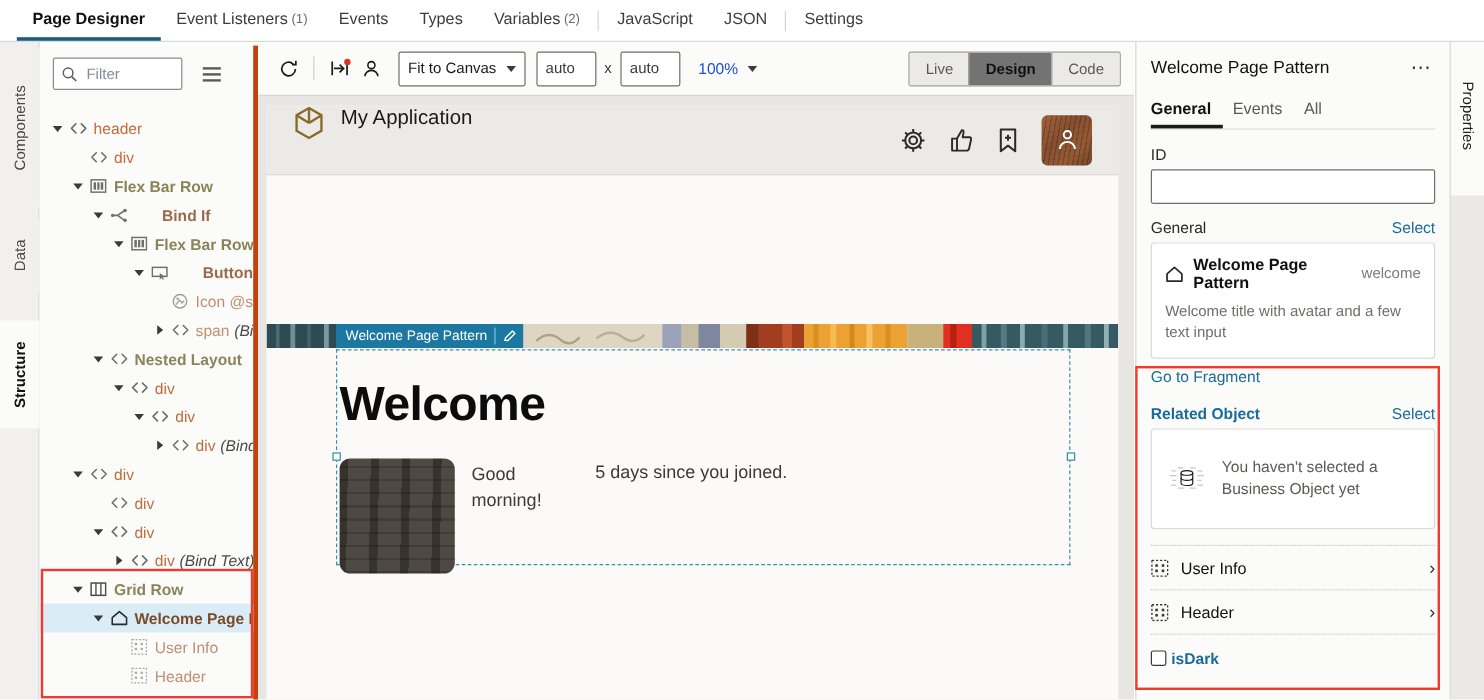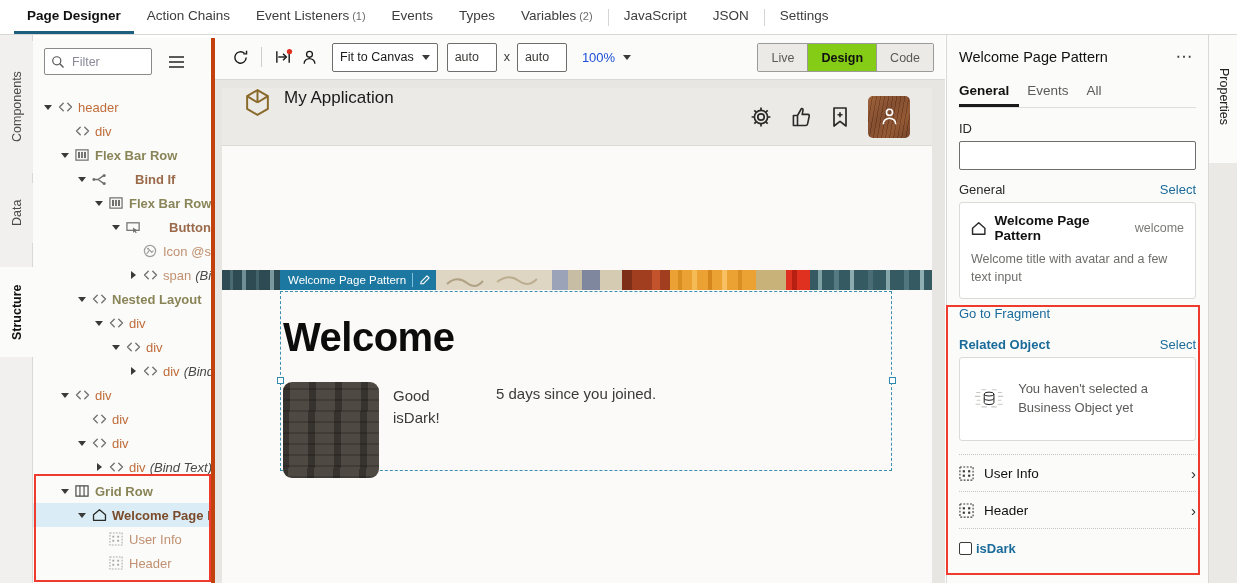--- a/index.html
+++ b/index.html
@@ -107,21 +107,21 @@
     height: 29px; border: 1px solid #6e6e6c; border-radius: 2px; background:#fff;
     display:flex; align-items:center; padding: 0 7px; font-size:12.5px; cursor:pointer;
   }
   .inpbox {
     height: 29px; width: 50px; border: 1px solid #6e6e6c; border-radius: 2px; background:#fff;
     display:flex; align-items:center; padding: 0 7px; font-size:12.5px; color:#3a3a38;
   }
   .cdown { width:0;height:0;border-left:4px solid transparent;border-right:4px solid transparent;border-top:5px solid #3a3a38; margin-left:8px; }
   #lvdc { position:absolute; right: 11px; top: 8px; display:flex; border:1px solid #9a9a98; border-radius:2px; overflow:hidden; }
   #lvdc div { padding: 0 13px; height: 27px; display:flex; align-items:center; font-size:12.5px; cursor:pointer; background:#eceae7; color:#5a5a58; }
-  #lvdc div.active { background:#84cc16; color:#111; font-weight:bold; }
+  #lvdc div.active { background:#737373; color:#111; font-weight:bold; }
   #lvdc div + div { border-left:1px solid #9a9a98; }
 
   
   #canvaswrap {
     position: absolute; top: 80px; left: 215px; width: 730px; height: 503px;
     background: #e8e6e2; overflow: hidden;
   }
   #canvas {
     position: absolute; top: 8px; left: 7px; width: 710px; height: 495px;
     background: #fbfaf9;
@@ -235,23 +235,20 @@
   .cklab { font-size:13px; color:#1a6b9a; font-weight:bold; margin-left:4px; }
 </style>
 </head>
 <body>
 
 <div id="app">
 
   <div id="topbar">
       <div class="ttab active">
         <span>Page Designer</span>
-      </div>
-      <div class="ttab">
-        <span>Action Chains</span>
       </div>
       <div class="ttab">
         <span>Event Listeners</span>
         <span class="cnt">(1)</span>
       </div>
       <div class="ttab">
         <span>Events</span>
       </div>
       <div class="ttab">
         <span>Types</span>
@@ -673,21 +670,21 @@
         <span>Welcome Page Pattern</span>
         <span class="bsep"></span>
         <svg width="12" height="12" viewBox="0 0 14 14">
           <path d="M2 11.3 L2.6 9 L9.4 2.2 L11.8 4.6 L5 11.4 Z" fill="none" stroke="#fff" stroke-width="1.3" stroke-linejoin="round"></path>
         </svg>
       </div>
 
       <div id="welcomebox">
         <div id="welcometitle">Welcome</div>
         <div id="avatarimg"></div>
-        <div id="greeting">Good isDark!</div>
+        <div id="greeting">Good morning!</div>
         <div id="daysmsg">5 days since you joined.</div>
         <div class="hndl" style="left:-4.5px; top:85px;"></div>
         <div class="hndl" style="right:-4.5px; top:85px;"></div>
       </div>
 
     </div>
   </div>
 
   <div id="proppanel">
     <div id="pphead">

